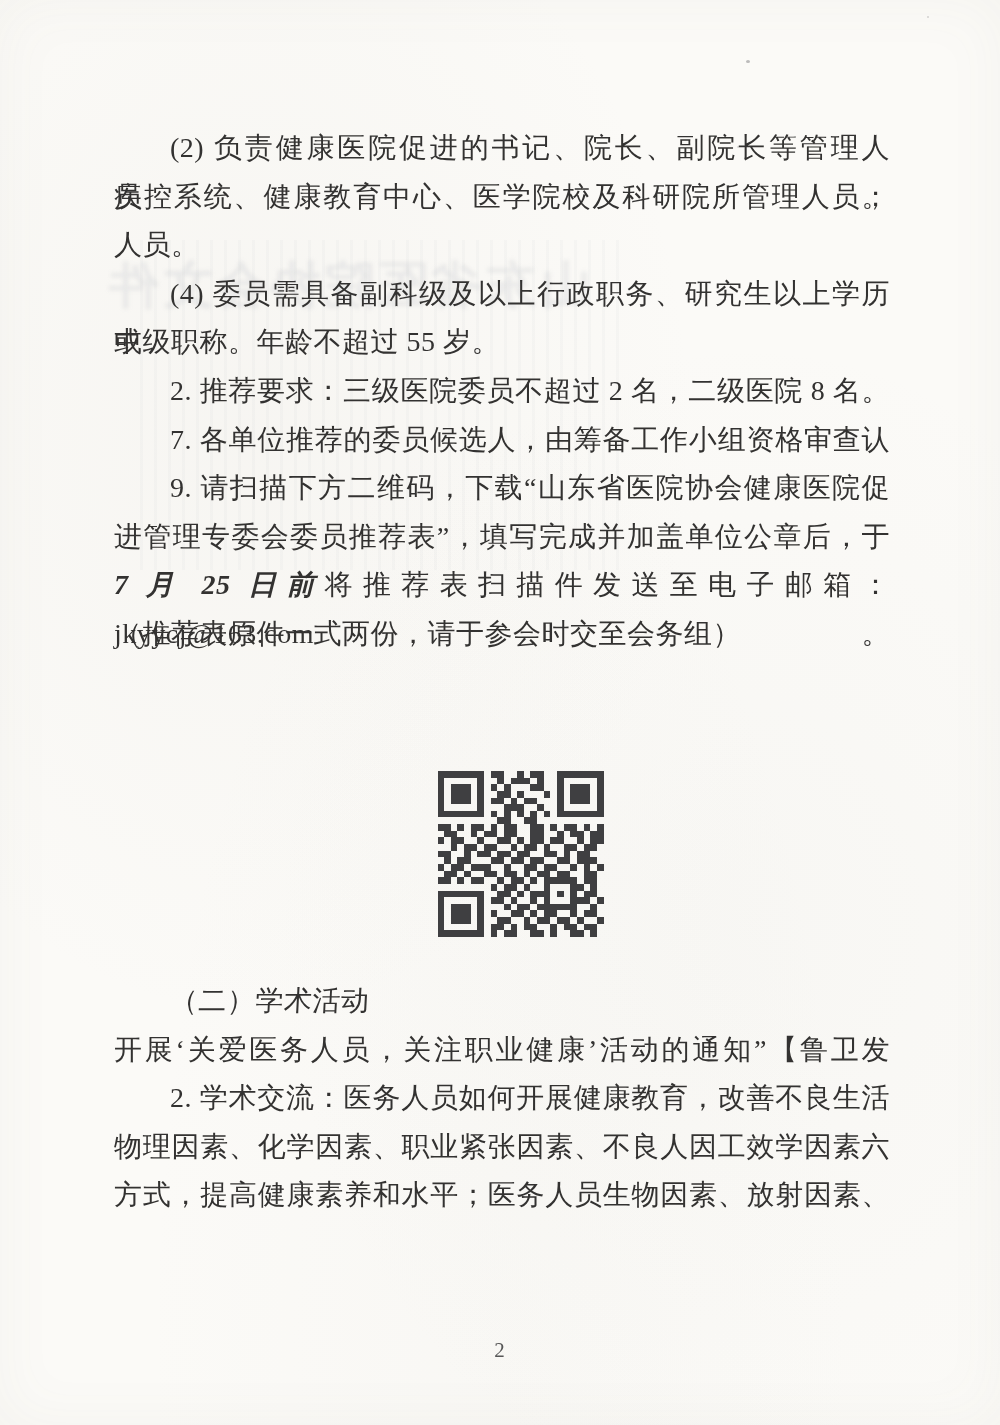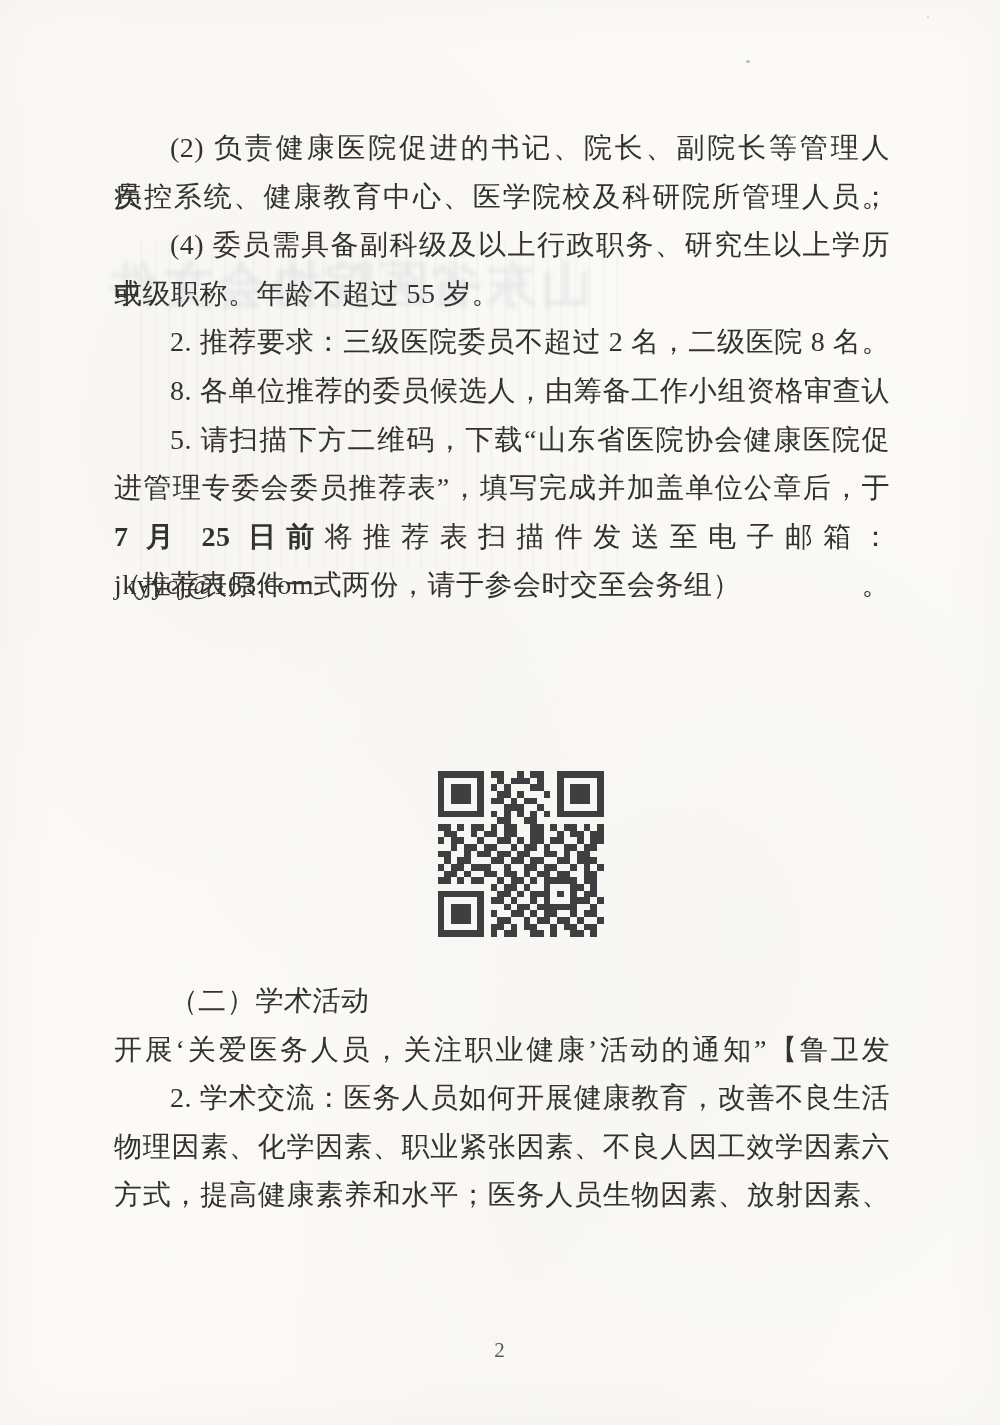--- a/index.html
+++ b/index.html
@@ -53,21 +53,21 @@
     white-space: nowrap;
   }
   .line.fill {
     white-space: normal;
     text-align: justify;
     text-align-last: justify;
     -moz-text-align-last: justify;
   }
   .line.indent { text-indent: 56px; }
   .line.heading { transform: skewX(-3deg); }
-  .line .bold { font-weight: bold; }
+  .line .bold { font-weight: bold; font-style: italic; }
 
   .qr-wrap {
     position: absolute; left: 437px; top: 771px;
     width: 167px; height: 166px;
   }
   .qr-wrap svg { width: 100%; height: 100%; shape-rendering: crispEdges; }
 
   .page-number {
     position: absolute; left: 0; top: 1338px; width: 100%;
     text-align: center;
@@ -84,25 +84,26 @@
 
   <div class="bleed">山东省医院协会文件</div>
 
   <div class="speck s1"></div>
   <div class="speck s2"></div>
   <div class="speck s3"></div>
 
   <div class="textblock" id="block1">
       <div class="line indent fill"><span>(2) 负责健康医院促进的书记、院长、副院长等管理人员；</span></div>
       <div class="line fill"><span>疾控系统、健康教育中心、医学院校及科研院所管理人员。</span></div>
+      <div class="line"><span>人员。</span></div>
       <div class="line indent fill"><span>(4) 委员需具备副科级及以上行政职务、研究生以上学历或</span></div>
       <div class="line"><span>中级职称。年龄不超过 55 岁。</span></div>
       <div class="line indent fill"><span>2. 推荐要求：三级医院委员不超过 2 名，二级医院 8 名。</span></div>
-      <div class="line indent fill"><span>8. 各单位推荐的委员候选人，由筹备工作小组资格审查认</span></div>
-      <div class="line indent fill"><span>5. 请扫描下方二维码，下载“山东省医院协会健康医院促</span></div>
+      <div class="line indent fill"><span>7. 各单位推荐的委员候选人，由筹备工作小组资格审查认</span></div>
+      <div class="line indent fill"><span>9. 请扫描下方二维码，下载“山东省医院协会健康医院促</span></div>
       <div class="line fill"><span>进管理专委会委员推荐表”，填写完成并加盖单位公章后，于</span></div>
       <div class="line fill"><span class="bold">7 月 25 日前</span><span>将推荐表扫描件发送至电子邮箱：jkyycj@163.com。</span></div>
       <div class="line"><span>（推荐表原件一式两份，请于参会时交至会务组）</span></div>
     </div>
 
   <div class="qr-wrap">
     <svg id="qr-svg" viewBox="0 0 25 25" style="fill: rgb(63, 63, 65);">
         <rect x="0" y="0" width="1" height="1"></rect>
         <rect x="1" y="0" width="1" height="1"></rect>
         <rect x="2" y="0" width="1" height="1"></rect>

